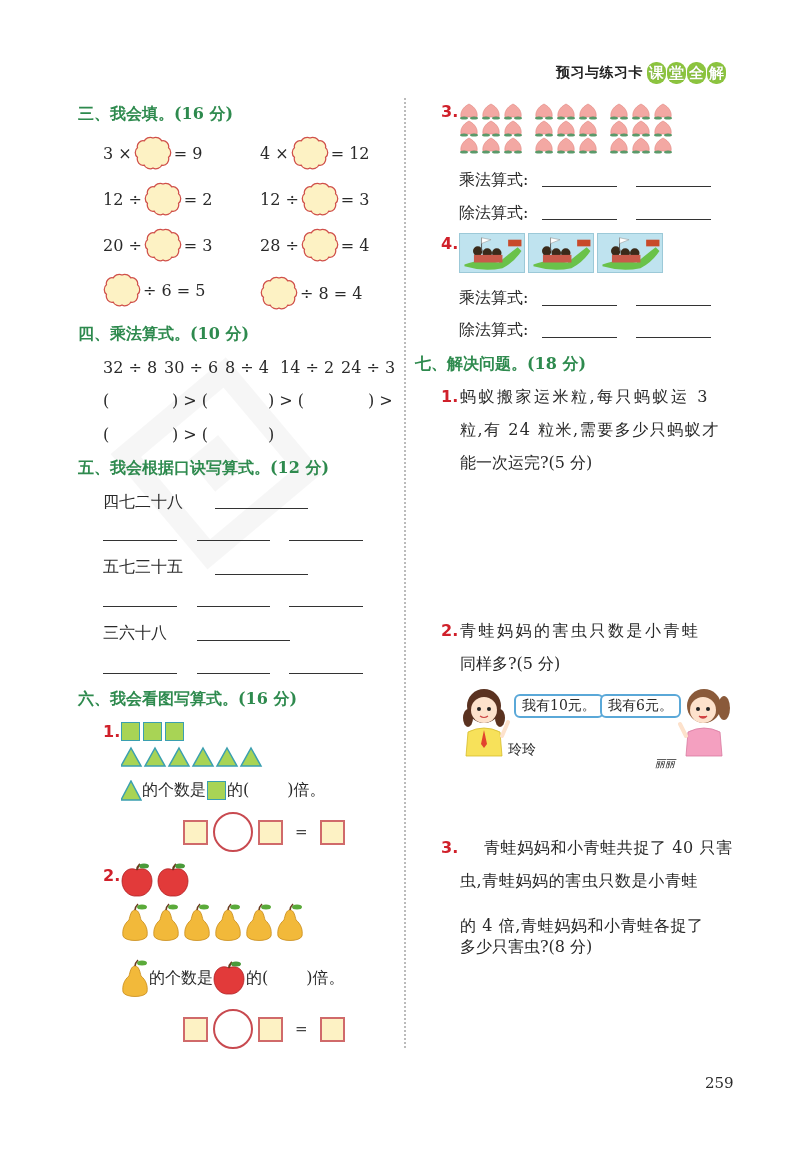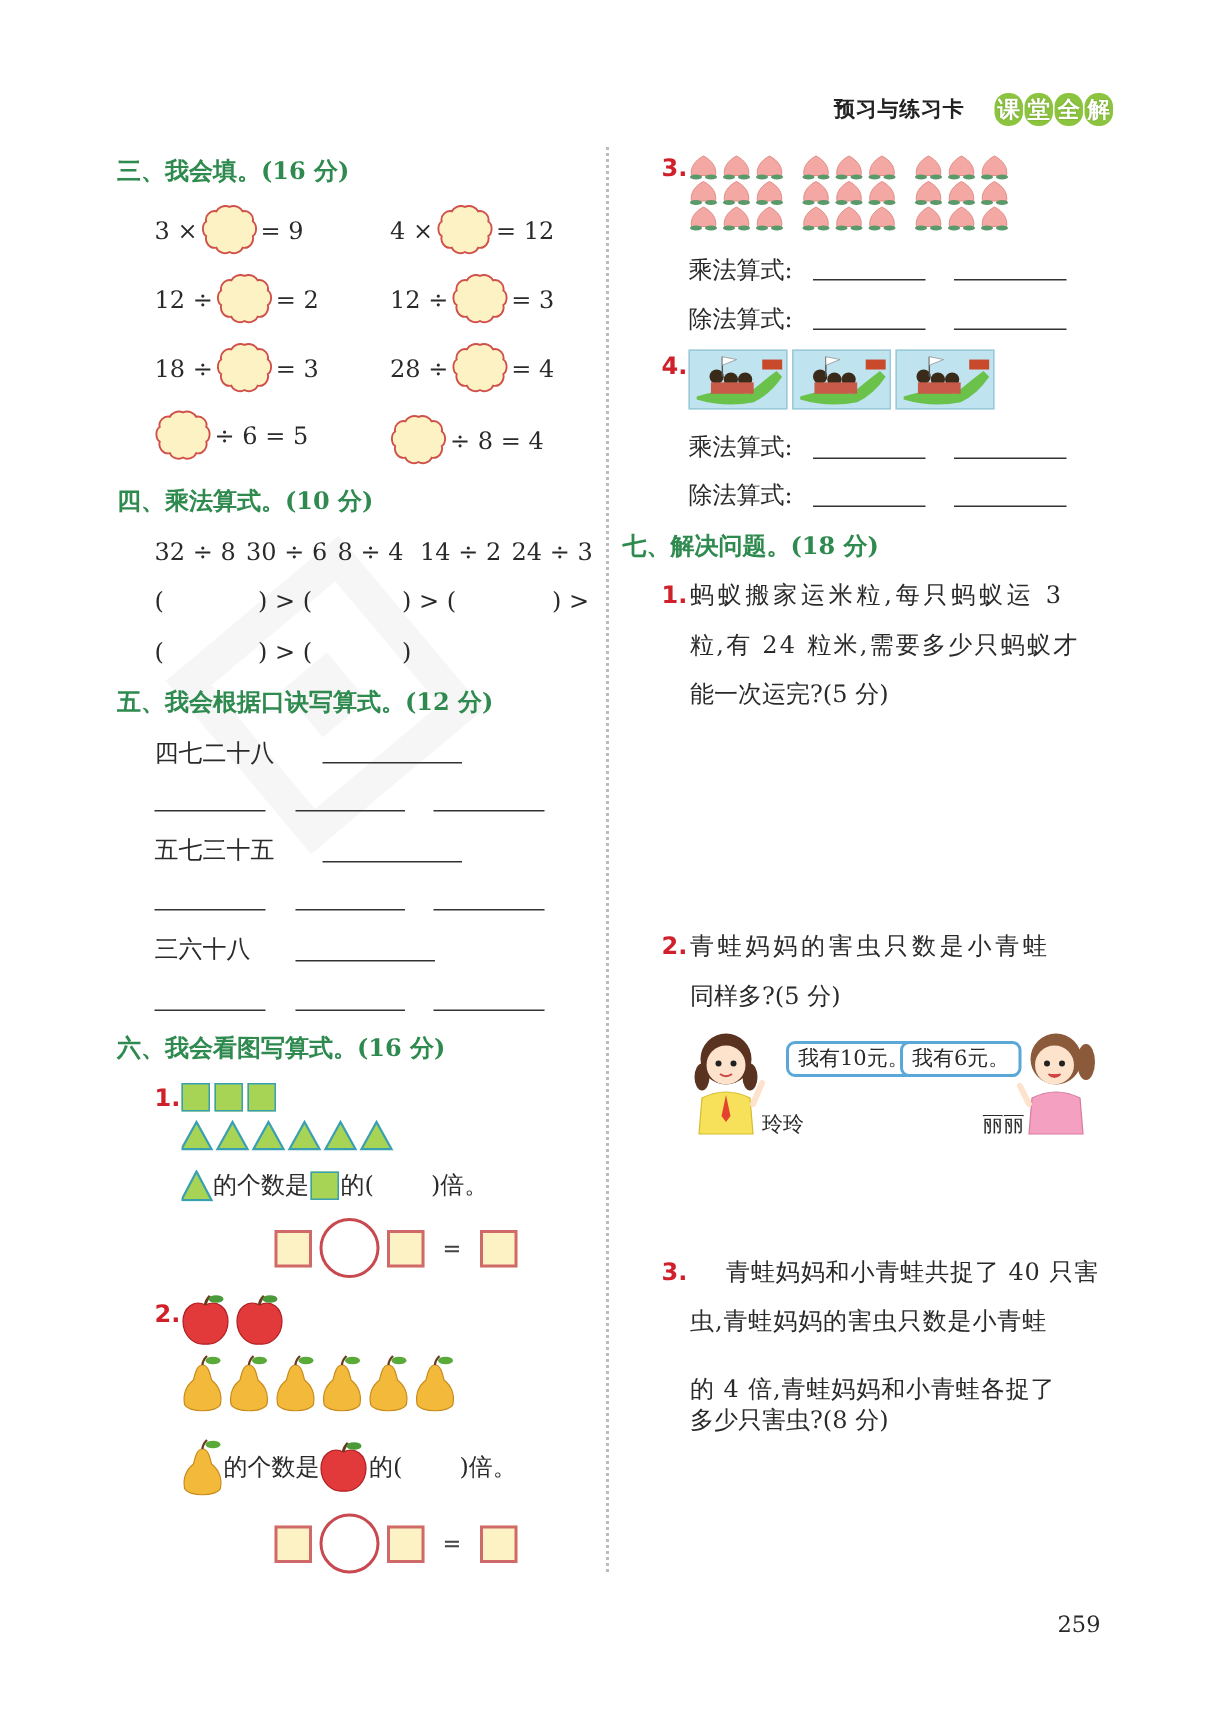--- a/index.html
+++ b/index.html
@@ -1,19 +1,19 @@
 <!DOCTYPE html>
 <html><head>
 <meta charset="utf-8">
 <style>
   * { box-sizing: border-box; margin: 0; padding: 0; }
   body { width: 809px; height: 1153px; background: #ffffff; position: relative; overflow: hidden;
          font-family: "DejaVu Serif", "Liberation Serif", serif; color: #2a2a2a; }
   .abs { position: absolute; }
-  .header { top: 62px; left: 556px; display: flex; align-items: center; gap: 20px; }
+  .header { top: 62px; left: 556px; display: flex; align-items: center; gap: 4px; }
   .header-title { font-family: "DejaVu Sans", sans-serif; font-weight: bold; font-size: 14px; color: #222; letter-spacing: 0.5px; }
   .brand { display: flex; gap: 1px; }
   .brand span { display: inline-block; width: 19px; height: 22px; border-radius: 9px; background: #8cc43f; color: #fff;
                 font-family: "DejaVu Sans", sans-serif; font-weight: bold; font-size: 15px; text-align: center; line-height: 22px;
                 text-shadow: 0 0 1px #5a8d1a; }
   .divider { left: 404px; top: 98px; height: 950px; border-left: 2px dotted #bbbbbb; }
   .sec-title { font-family: "DejaVu Sans", sans-serif; font-weight: bold; font-size: 16px; color: #2e8a4e; white-space: nowrap; }
   .sec-title .pts { font-family: "DejaVu Serif", serif; font-weight: bold; }
   .txt { font-size: 16px; white-space: nowrap; }
   .eq { display: flex; align-items: center; font-size: 16px; white-space: nowrap; }
@@ -79,21 +79,21 @@
 </div>
 <div class="abs eq" style="left:260px; top:182px;">
   <span>12 ÷</span>
   <svg class="flower" viewBox="0 0 38 35">
       <use href="#flowerPath" fill="#fdf2c4" stroke="#d0504a" stroke-width="1.3"></use>
     </svg>
   <span>= 3</span>
 </div>
 
 <div class="abs eq" style="left:103px; top:228px;">
-  <span>18 ÷</span>
+  <span>20 ÷</span>
   <svg class="flower" viewBox="0 0 38 35">
       <use href="#flowerPath" fill="#fdf2c4" stroke="#d0504a" stroke-width="1.3"></use>
     </svg>
   <span>= 3</span>
 </div>
 <div class="abs eq" style="left:260px; top:228px;">
   <span>28 ÷</span>
   <svg class="flower" viewBox="0 0 38 35">
       <use href="#flowerPath" fill="#fdf2c4" stroke="#d0504a" stroke-width="1.3"></use>
     </svg>
@@ -349,24 +349,24 @@
     <ellipse cx="8" cy="34" rx="5" ry="9" fill="#5a3220"></ellipse>
     <ellipse cx="40" cy="34" rx="5" ry="9" fill="#5a3220"></ellipse>
     <ellipse cx="24" cy="26" rx="13" ry="13" fill="#fde2cc"></ellipse>
     <circle cx="19" cy="25" r="2" fill="#222"></circle>
       <circle cx="29" cy="25" r="2" fill="#222"></circle>
     <path d="M20,32 Q24,35 28,32" stroke="#c44" stroke-width="1.2" fill="none"></path>
     <path d="M6,72 L8,48 Q24,40 40,48 L42,72 Z" fill="#f7e15a" stroke="#d6bb2a" stroke-width="0.8"></path>
     <polygon points="24,46 21,60 24,64 27,60" fill="#e2442e"></polygon>
     <path d="M42,52 L48,38" stroke="#fde2cc" stroke-width="4" stroke-linecap="round"></path>
   </svg>
-  <div class="abs speech" style="left:64px; top:10px;text-align:center;">我有10元。</div>
+  <div class="abs speech" style="left:54px; top:10px;text-align:center;">我有10元。</div>
   <div class="abs speech" style="left:140px; top:10px;">我有6元。</div>
   <div class="abs txt" style="left:48px; top:57px; font-size:14px;">玲玲</div>
-  <div class="abs txt" style="left:195px; top:57px; font-size:14px;">丽丽</div>
+  <div class="abs txt" style="left:195px; top:73px; font-size:10px;font-style:italic;">丽丽</div>
   <svg class="abs" style="left:218px; top:0;" width="54" height="74">
     <ellipse cx="26" cy="22" rx="17" ry="17" fill="#8a5a3a"></ellipse>
     <ellipse cx="46" cy="24" rx="6" ry="12" fill="#8a5a3a"></ellipse>
     <ellipse cx="25" cy="26" rx="13" ry="13" fill="#fde2cc"></ellipse>
     <circle cx="20" cy="25" r="2" fill="#222"></circle>
       <circle cx="30" cy="25" r="2" fill="#222"></circle>
     <path d="M21,32 Q25,36 29,32" stroke="#c44" stroke-width="1.2" fill="#d44"></path>
     <path d="M8,72 L10,48 Q26,40 42,48 L44,72 Z" fill="#f4a0c0" stroke="#d87aa0" stroke-width="0.8"></path>
     <path d="M8,52 L2,40" stroke="#fde2cc" stroke-width="4" stroke-linecap="round"></path>
   </svg>

